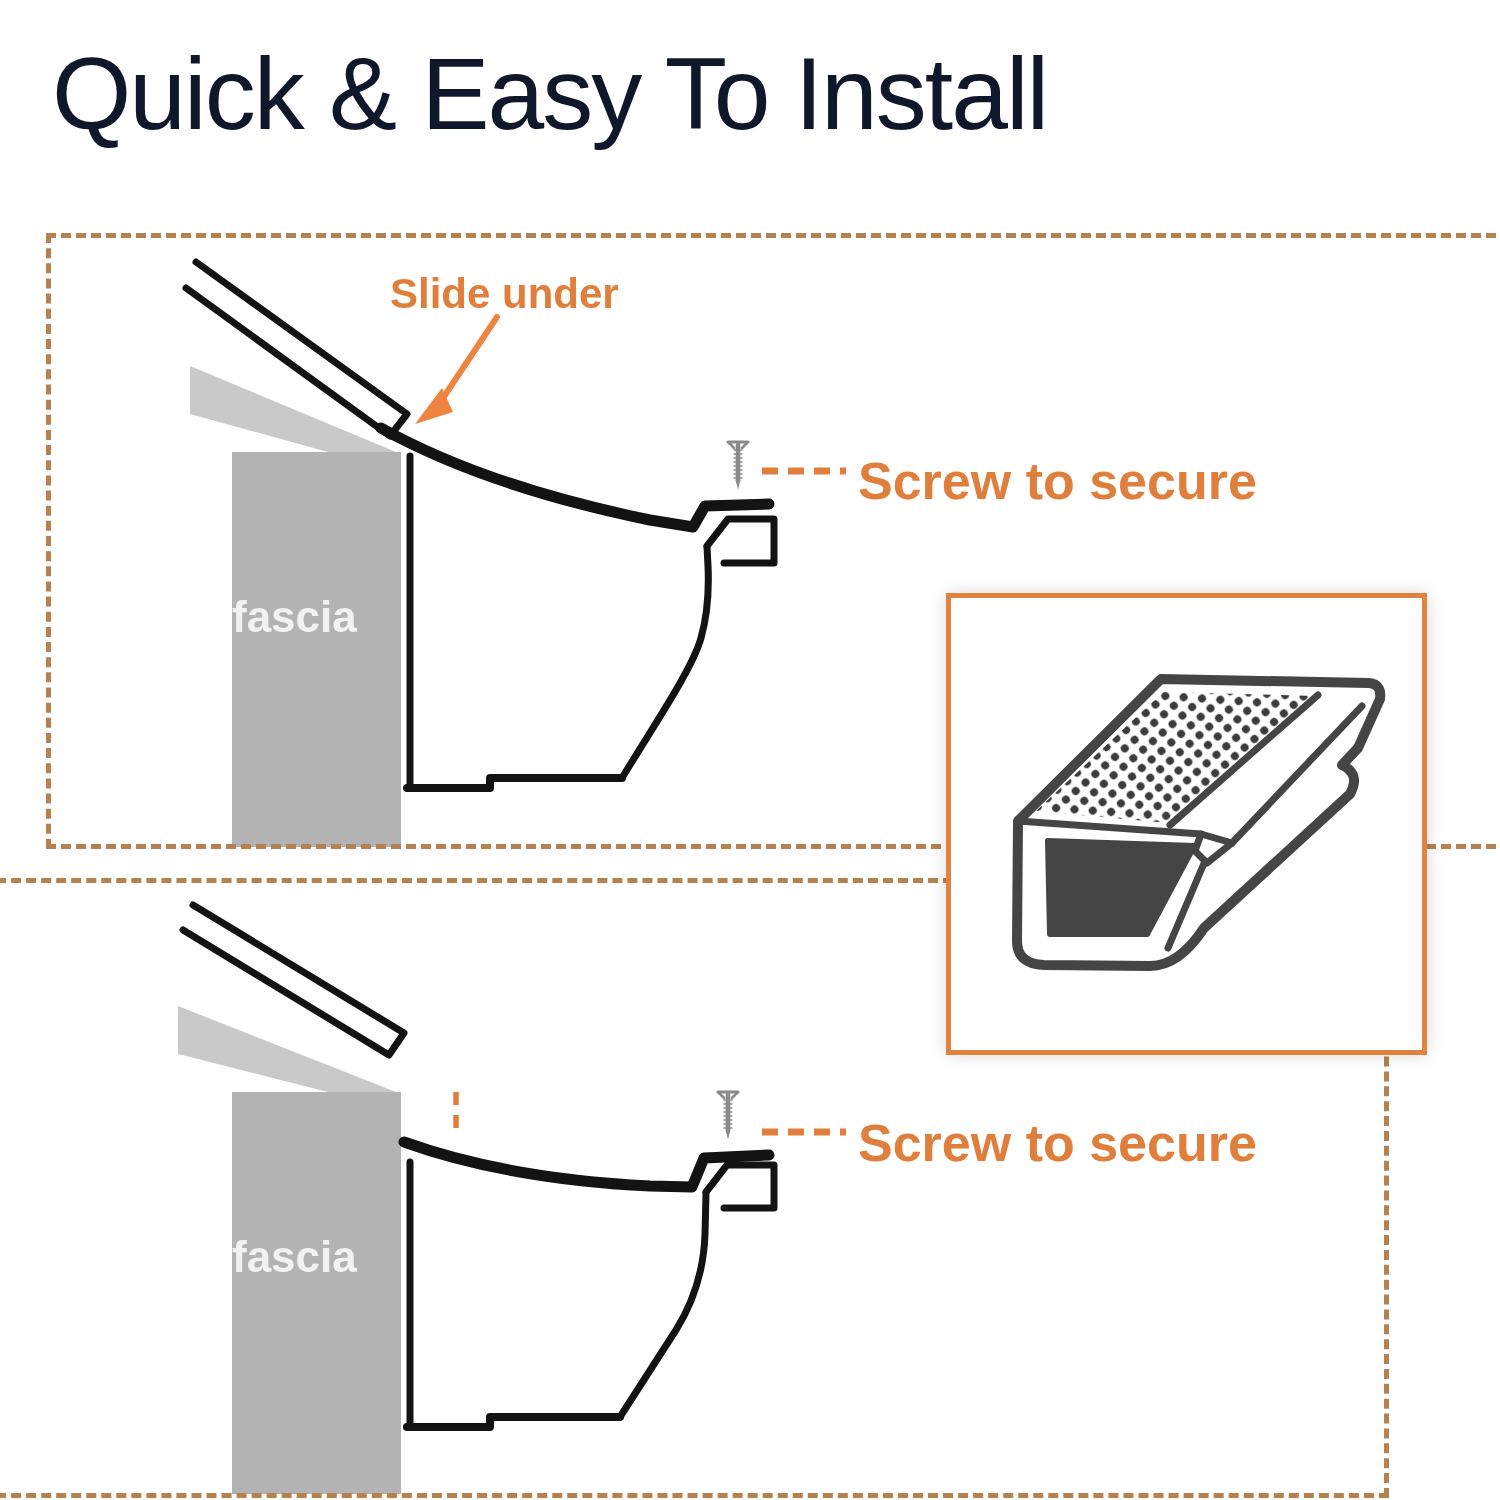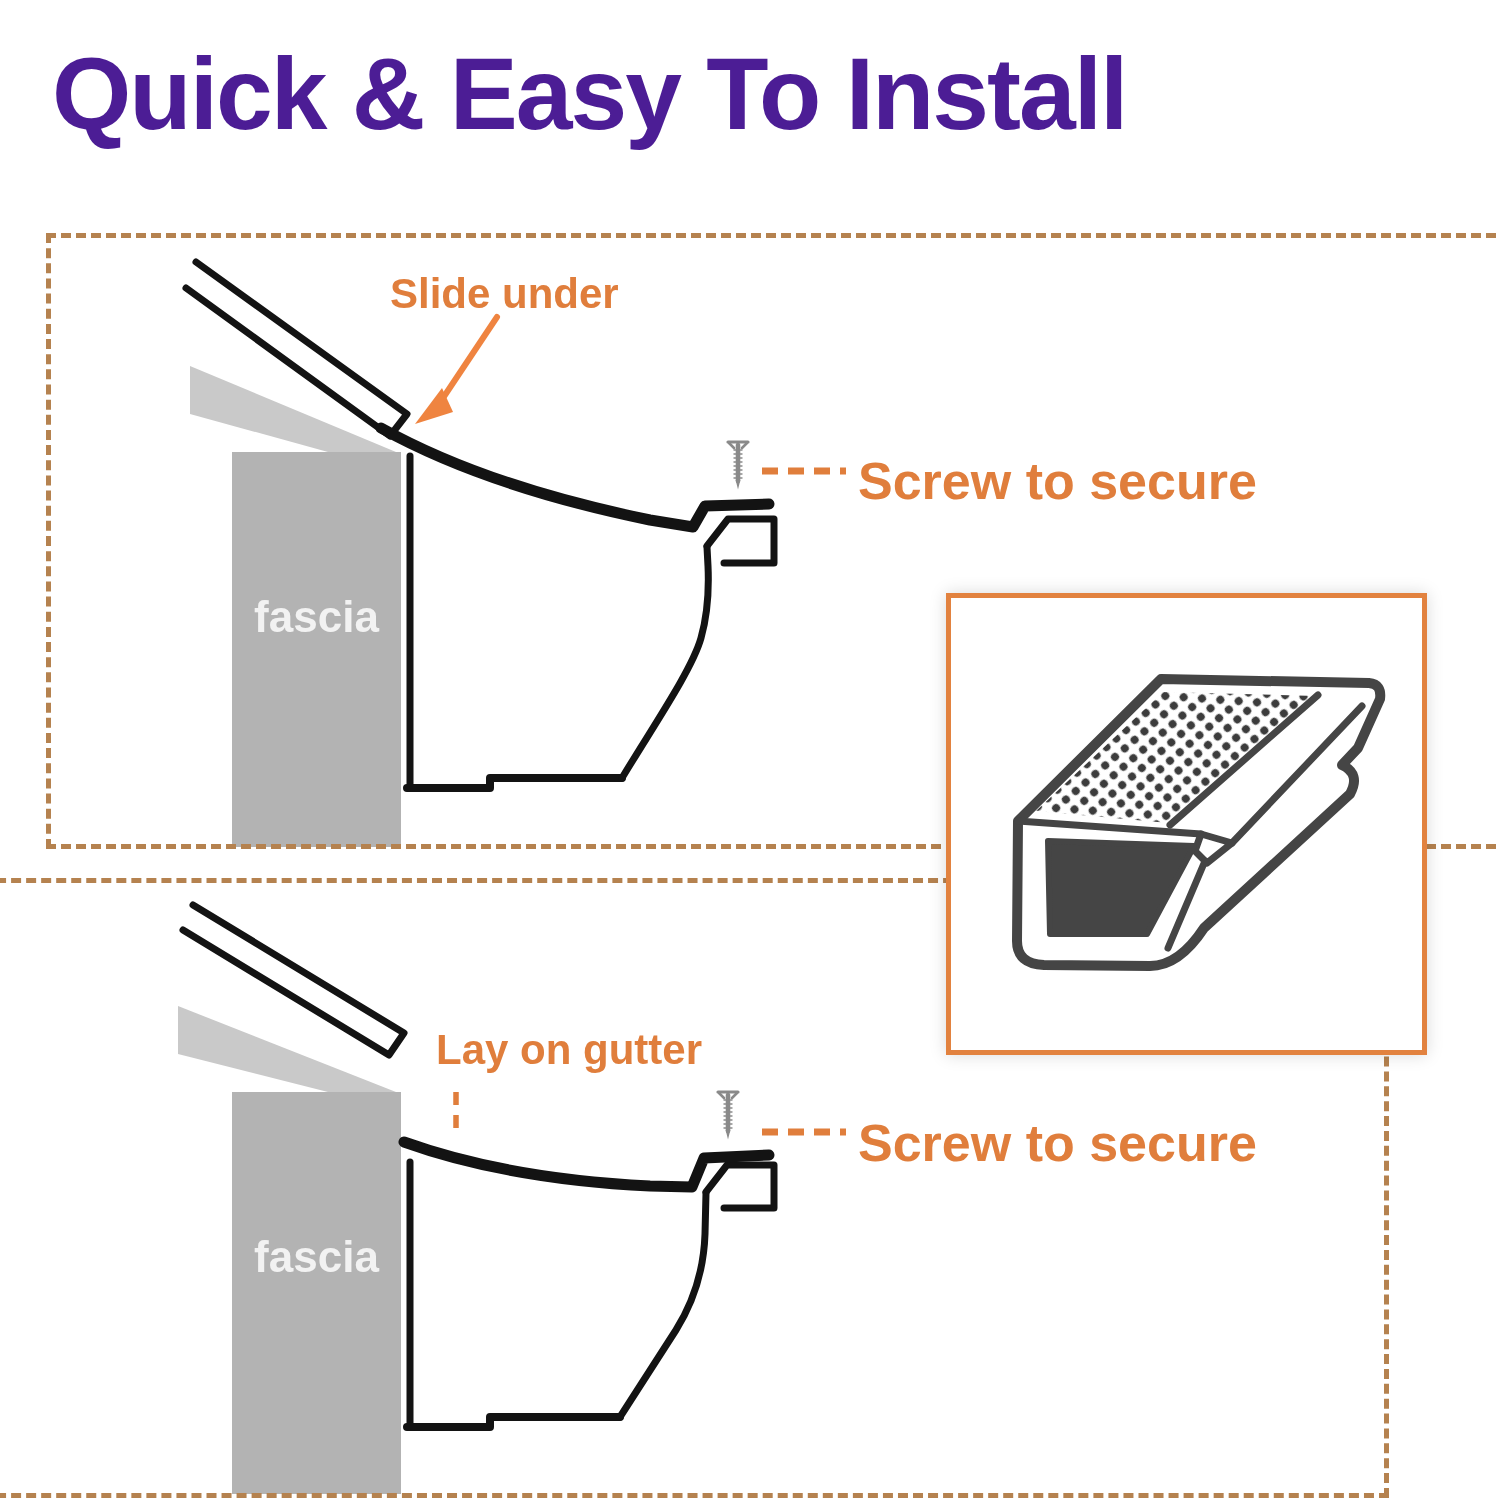--- a/index.html
+++ b/index.html
@@ -1,21 +1,21 @@
 <!DOCTYPE html>
 <html style="--accent-orange: #e07e3c; --arrow-orange: #ef8440; --dashed-border: #b5824f; --inset-border: #e2823f; --fascia-gray: #b3b3b3; --deck-gray: #c9c9c9; --line-black: #131313; --screw-gray: #8a8a8a; --art-dark: #454545; --fascia-text: #f2f2f2;"><head>
 <meta charset="utf-8">
 <style>
   html,body{margin:0;padding:0;background:#fff;}
   #page{position:relative;width:1500px;height:1500px;background:#fff;overflow:hidden;
         font-family:"Liberation Sans", sans-serif;}
 
   
-  .title{position:absolute;left:52px;top:36px;font-size:102px;font-weight:bold;
-         color:#4c1d95;letter-spacing:-2px;white-space:nowrap;}
+  .title{position:absolute;left:52px;top:36px;font-size:102px;font-weight:normal;
+         color:#0f172a;letter-spacing:-2px;white-space:nowrap;}
 
   
   .dashed-box{position:absolute;border:5px dashed var(--dashed-border);box-sizing:border-box;}
   #top-box{left:46px;top:233px;width:1495px;height:616px;}
   #bottom-box{left:-34px;top:878px;width:1423px;height:620px;}
 
   
   #art{position:absolute;left:0;top:0;width:1500px;height:1500px;}
   .ln{stroke:var(--line-black);fill:none;stroke-linecap:round;stroke-linejoin:round;}
   .fill-white{fill:#ffffff;}
@@ -29,21 +29,21 @@
 
   
   .olabel{position:absolute;color:var(--accent-orange);font-weight:bold;white-space:nowrap;
           font-size:52px;}
   #slide-under{left:390px;top:270px;font-size:42px;}
   #lay-on-gutter{left:436px;top:1026px;font-size:42px;}
   #screw-secure-top{left:858px;top:451px;}
   #screw-secure-bottom{left:858px;top:1113px;}
 
   
-  .fascia-label{position:absolute;left:232px;width:169px;text-align:center;
+  .fascia-label{position:absolute;left:232px;width:169px;
                 color:var(--fascia-text);font-weight:bold;font-size:44px;}
   #fascia-top{top:592px;}
   #fascia-bottom{top:1232px;}
 
   
   #inset-box{position:absolute;left:946px;top:593px;width:481px;height:462px;
              background:#fff;border:5px solid var(--inset-border);box-sizing:border-box;
              box-shadow:0 0 16px rgba(0,0,0,0.15);}
   #inset-art{position:absolute;left:0;top:0;width:100%;height:100%;}
   .art-ln{stroke:var(--art-dark);fill:none;stroke-linecap:round;stroke-linejoin:round;}
@@ -97,21 +97,20 @@
       <path class="odash" stroke-width="7" stroke-dasharray="16 10" d="M762,1132 H846"></path>
       <path class="odash" stroke-width="5.5" stroke-dasharray="13 10" d="M456,1092 V1133"></path>
     </g>
   </svg>
 
   <div id="top-box" class="dashed-box"></div>
   <div id="bottom-box" class="dashed-box"></div>
 
   <div id="slide-under" class="olabel">Slide under</div>
   <div id="screw-secure-top" class="olabel">Screw to secure</div>
-  <div id="lay-on-gutter" class="olabel">Lay on gutter</div>
   <div id="screw-secure-bottom" class="olabel">Screw to secure</div>
 
   <div id="fascia-top" class="fascia-label">fascia</div>
   <div id="fascia-bottom" class="fascia-label">fascia</div>
 
   <div id="inset-box">
     <svg id="inset-art" viewBox="0 0 471 452" xmlns="http://www.w3.org/2000/svg">
       <defs>
         <pattern id="dots" width="13" height="13" patternUnits="userSpaceOnUse" patternTransform="rotate(-41)">
           <circle cx="6.5" cy="6.5" r="4" fill="#3c3c3c"></circle>

